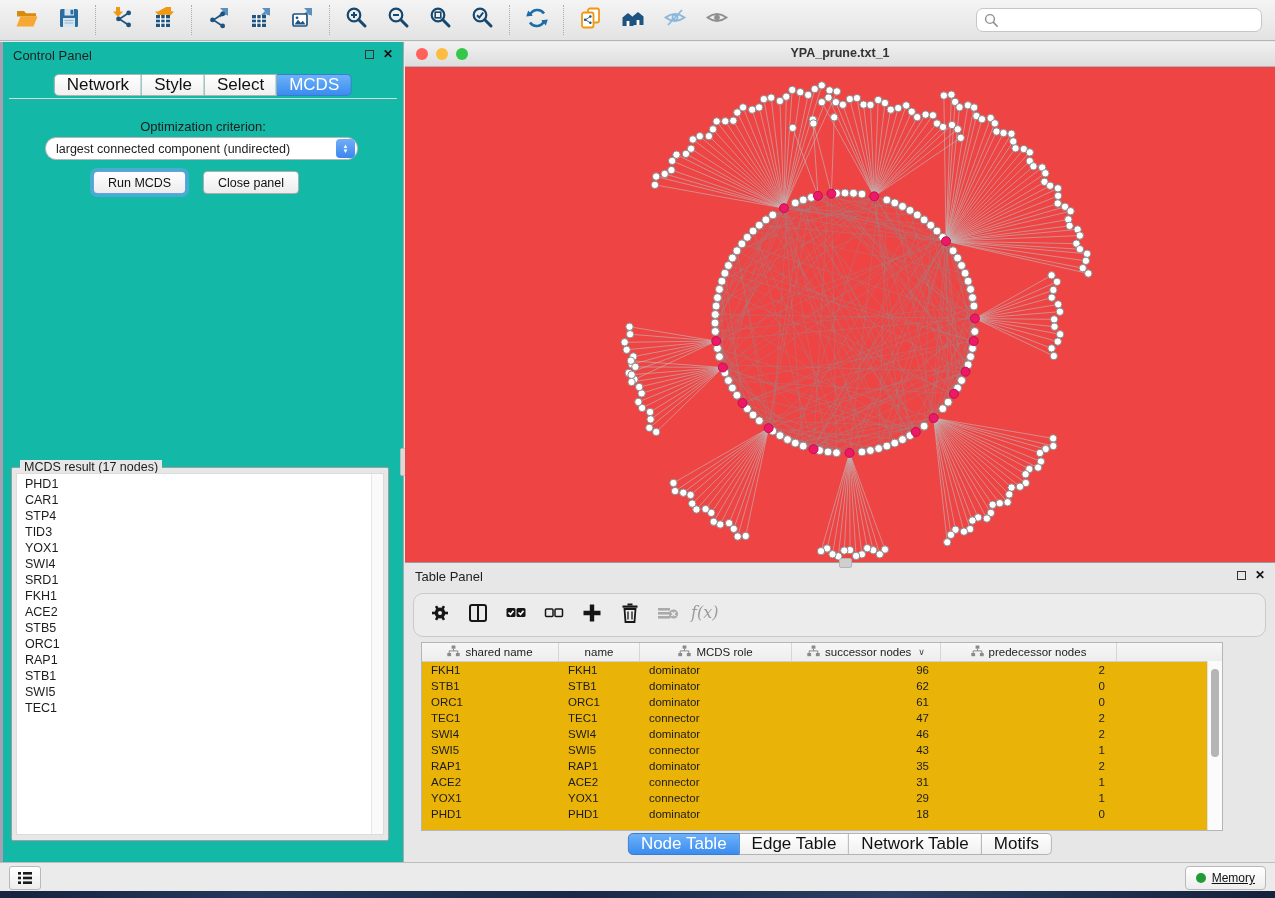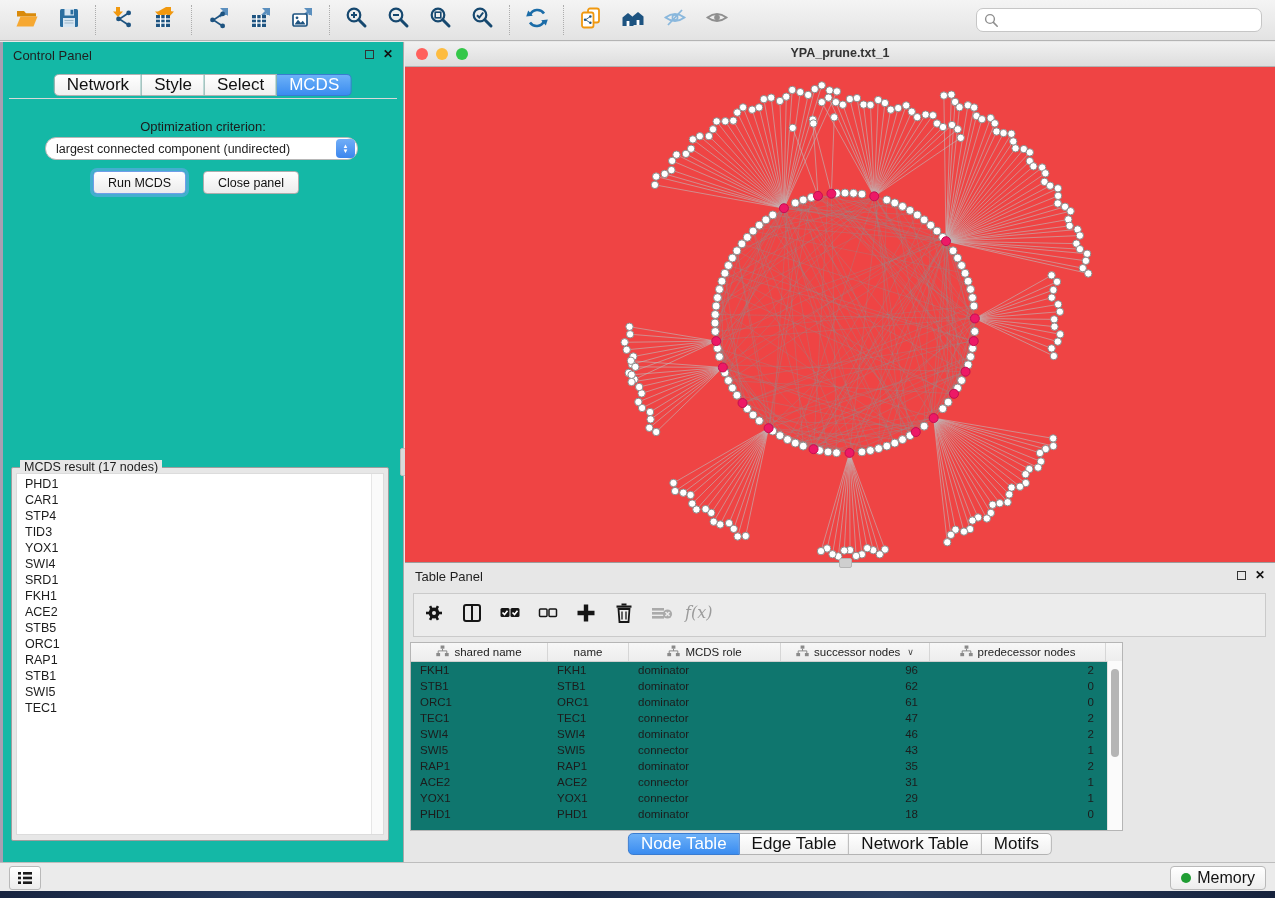--- a/index.html
+++ b/index.html
@@ -60,44 +60,44 @@
   #net-title{position:absolute;left:0;right:0;top:4px;text-align:center;font-size:12.5px;
              font-weight:600;color:#333;}
   #net-canvas{position:absolute;left:0;top:24px;right:0;bottom:0;overflow:hidden;}
   #v-split-handle{position:absolute;left:-5px;top:406px;width:8px;height:26px;background:#d9d9d9;
                   border:1px solid #bdbdbd;border-radius:2px;}
   #h-split-handle{position:absolute;left:434px;top:516px;width:11px;height:8px;background:#cfcfcf;
                   border:1px solid #b5b5b5;border-radius:2px;z-index:5;}
   
   #table-panel{position:absolute;left:0;top:521px;width:870px;height:299px;background:#e7e7e7;}
   #tp-toolbar{position:absolute;left:8px;right:9px;top:30px;height:44px;background:#ececec;
-              border:1px solid #cacaca;border-radius:0;display:flex;align-items:center;padding-left:1px;box-sizing:border-box;}
+              border:1px solid #cacaca;border-radius:10px;display:flex;align-items:center;padding-left:7px;box-sizing:border-box;}
   .tp-ico{width:38px;height:34px;display:flex;align-items:center;justify-content:center;flex:0 0 auto;}
-  #node-table{position:absolute;left:5px;top:79px;width:713px;height:189px;background:#0f766e;
+  #node-table{position:absolute;left:16px;top:79px;width:802px;height:189px;background:#eab308;
               border:1px solid #b5b5b5;box-sizing:border-box;overflow:hidden;}
   #nt-header{display:flex;height:18px;background:linear-gradient(#f7f7f7,#ededed);
              border-bottom:1px solid #cfcfcf;font-size:11.5px;color:#222;}
   .hcell{display:flex;align-items:center;justify-content:center;gap:5px;border-right:1px solid #d6d6d6;
          box-sizing:border-box;overflow:hidden;white-space:nowrap;}
   .hsort{font-size:9px;color:#444;margin-left:2px;}
   .trow{display:flex;height:16px;font-size:11.5px;align-items:center;}
   .tcell{box-sizing:border-box;overflow:hidden;white-space:nowrap;}
   .tcell.l{padding-left:9px;text-align:left;}
   .tcell.r{padding-right:12px;text-align:right;}
   #nt-scroll{position:absolute;right:0;top:18px;bottom:0;width:14px;background:#fbfbfb;border-left:1px solid #e2e2e2;}
   #nt-thumb{position:absolute;left:3px;top:8px;width:8px;height:88px;background:#b5b5b5;border-radius:4px;}
   #tp-tabs{left:50%;transform:translateX(-50%);top:270px;}
   
   #status-bar{position:absolute;left:0;top:862px;width:1275px;height:29px;background:#ebebeb;
               border-top:1px solid #bdbdbd;box-sizing:border-box;}
   #list-btn{position:absolute;left:9px;top:3px;width:30px;height:22px;border:1px solid #b9b9b9;
             border-radius:3px;background:linear-gradient(#ffffff,#ededed);display:flex;align-items:center;justify-content:center;}
   #memory-btn{position:absolute;right:9px;top:3px;height:22px;border:1px solid #b9b9b9;border-radius:4px;
               background:linear-gradient(#ffffff,#ededed);display:flex;align-items:center;gap:6px;
-              padding:0 10px;font-size:16px;color:#111;}
+              padding:0 10px;font-size:12px;color:#111;text-decoration:underline;}
   #memory-dot{width:10px;height:10px;border-radius:50%;}
   #wallpaper{position:absolute;left:0;top:891px;width:1275px;height:7px;
              background:linear-gradient(90deg,#17233f,#24385c 20%,#1a2947 45%,#2a3f63 70%,#16223c);}
 </style>
 </head>
 <body>
 
 <div id="app">
 
   <div id="toolbar">

